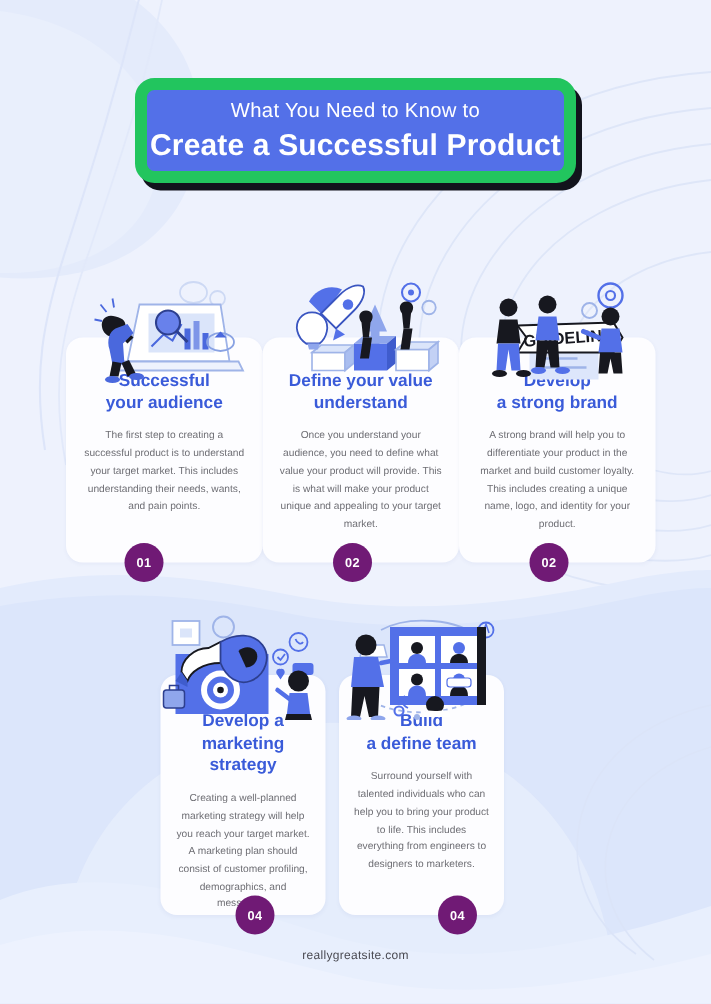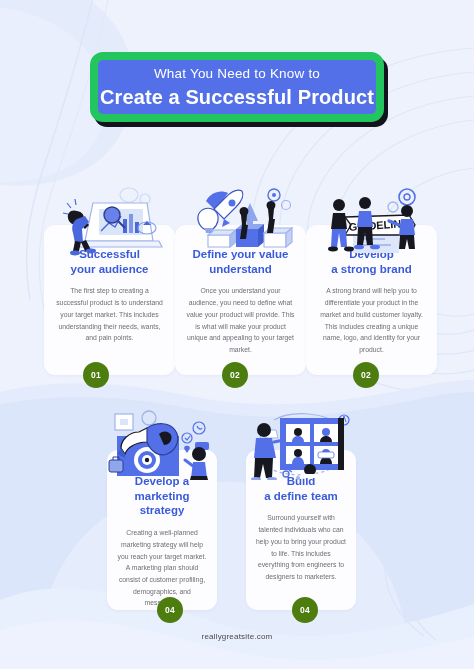--- a/index.html
+++ b/index.html
@@ -62,21 +62,21 @@
     border-radius: 11px;
     box-shadow: 0 1px 3px rgba(60,80,160,.06);
   }
   .card-row1 { top: 225px; width: 131px; height: 150px; }
   .card-row2 { top: 450px; width: 110px; height: 160px; }
 
   .c1 { left: 44px; }
   .c2 { left: 175px; }
   .c3 { left: 306px; }
   .c4 { left: 107px; }
-  .c5 { left: 246px; }
+  .c5 { left: 226px; }
 
   .card-title {
     text-align: center;
     color: #3a5bd9;
     font-size: 11.5px;
     font-weight: 700;
     line-height: 1.28;
     padding: 0 8px;
     margin-top: 22px;
   }
@@ -100,21 +100,21 @@
     height: 72px;
     pointer-events: none;
   }
   .card-row2 .illus { bottom: calc(100% - 30px); }
 
   
   .badge {
     position: absolute;
     width: 26px; height: 26px;
     border-radius: 50%;
-    background: #4d7c0f;
+    background: #701a75;
     color: #ffffff;
     font-size: 8.5px;
     font-weight: 700;
     display: flex;
     align-items: center;
     justify-content: center;
     letter-spacing: .3px;
   }
   .b1 { left: 83px;  top: 362px; }
   .b2 { left: 222px; top: 362px; }

